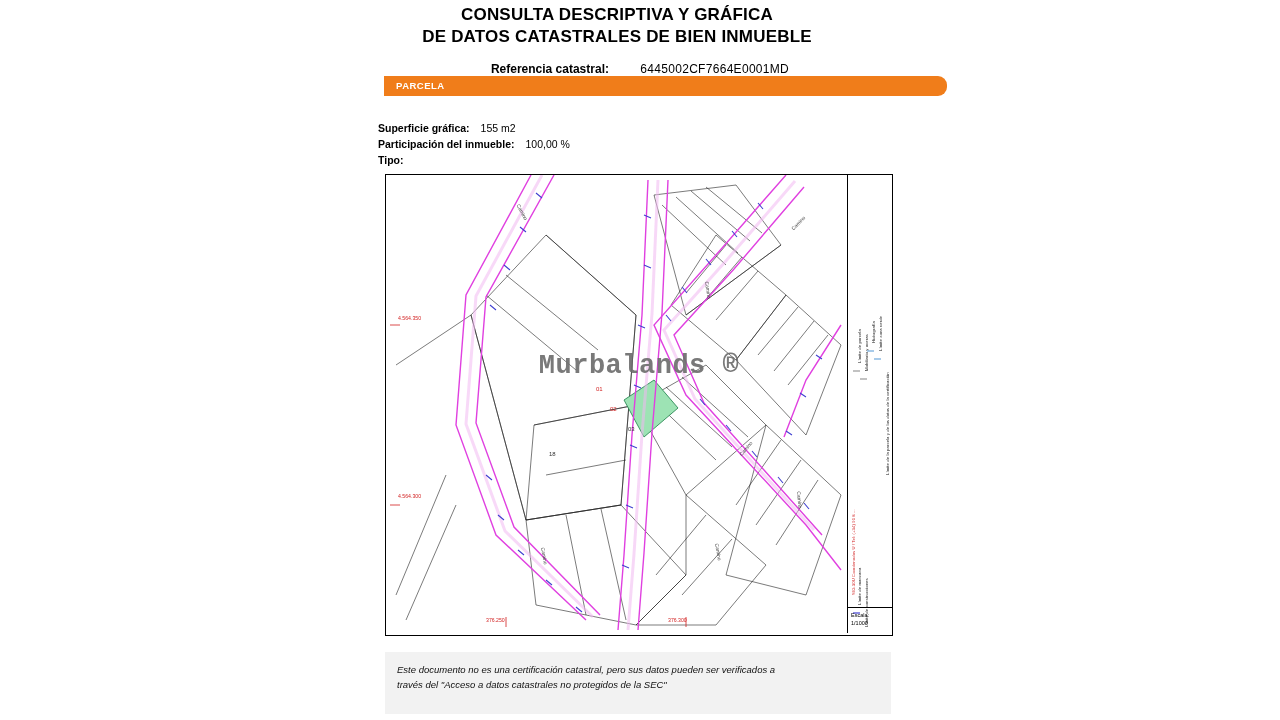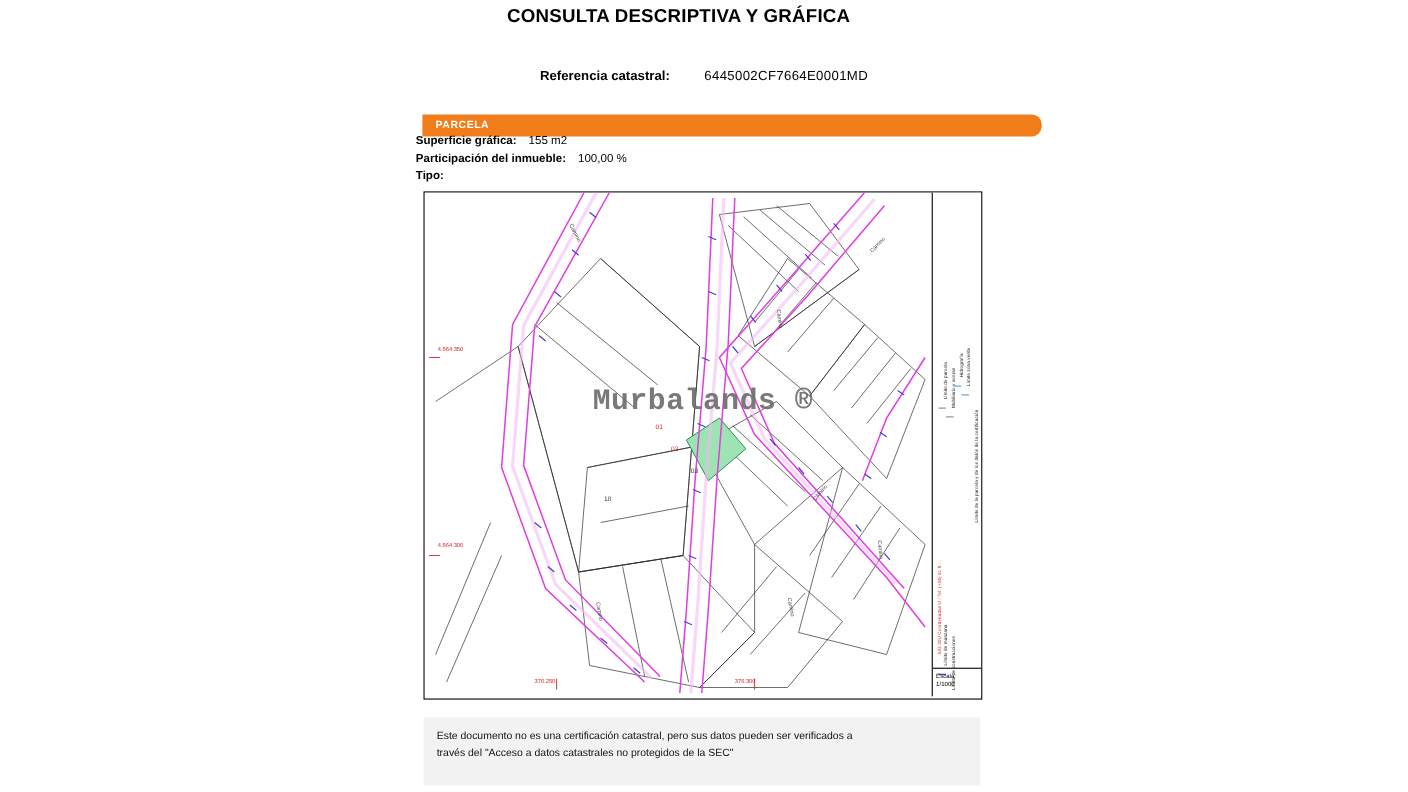--- a/index.html
+++ b/index.html
@@ -18,21 +18,21 @@
   .doc-title .l2{display:block;}
   .refline{
     position:absolute;left:0;top:62px;width:1280px;text-align:center;
     font-size:12px;color:#000;
   }
   .refline .lbl{font-weight:bold;margin-top:26px;}
   .refline .val{font-weight:normal;margin-left:28px;letter-spacing:.3px;}
 
   
   .banner{
-    position:absolute;left:384px;top:104px;width:563px;height:20px;
+    position:absolute;left:384px;top:76px;width:563px;height:20px;
     background:#f07d1a;border-radius:0 9px 9px 0;
   }
   .banner .bt{
     position:absolute;left:12px;top:4px;font-size:9.5px;font-weight:bold;
     color:#ffffff;letter-spacing:.5px;
   }
 
   
   .pdata{position:absolute;left:378px;top:120px;width:520px;font-size:10.5px;line-height:16px;}
   .pdata .row{white-space:nowrap;}
@@ -69,30 +69,31 @@
   .plotlbl{position:absolute;font-size:6px;color:#333;z-index:30;}
   .streetlbl{
     position:absolute;font-size:5px;color:#444;white-space:nowrap;z-index:30;
     transform-origin:left top;
   }
 
   
   .note{
     position:absolute;left:385px;top:652px;width:506px;height:62px;
     background:#f2f2f2;box-sizing:border-box;padding:10px 12px;
-    font-size:9.5px;line-height:15px;color:#111;
+    font-size:9.5px;line-height:15px;color:#111;font-style:italic;
   }
 </style>
 </head>
 <body>
 
 <div class="page">
 
   <div class="doc-title">
     <span>CONSULTA DESCRIPTIVA Y GRÁFICA</span>
+    <span class="l2">DE DATOS CATASTRALES DE BIEN INMUEBLE</span>
   </div>
 
   <div class="refline">
     <span class="lbl">Referencia catastral:</span>
     <span class="val">6445002CF7664E0001MD</span>
   </div>
 
   <div class="banner">
     <span class="bt">PARCELA</span>
   </div>

